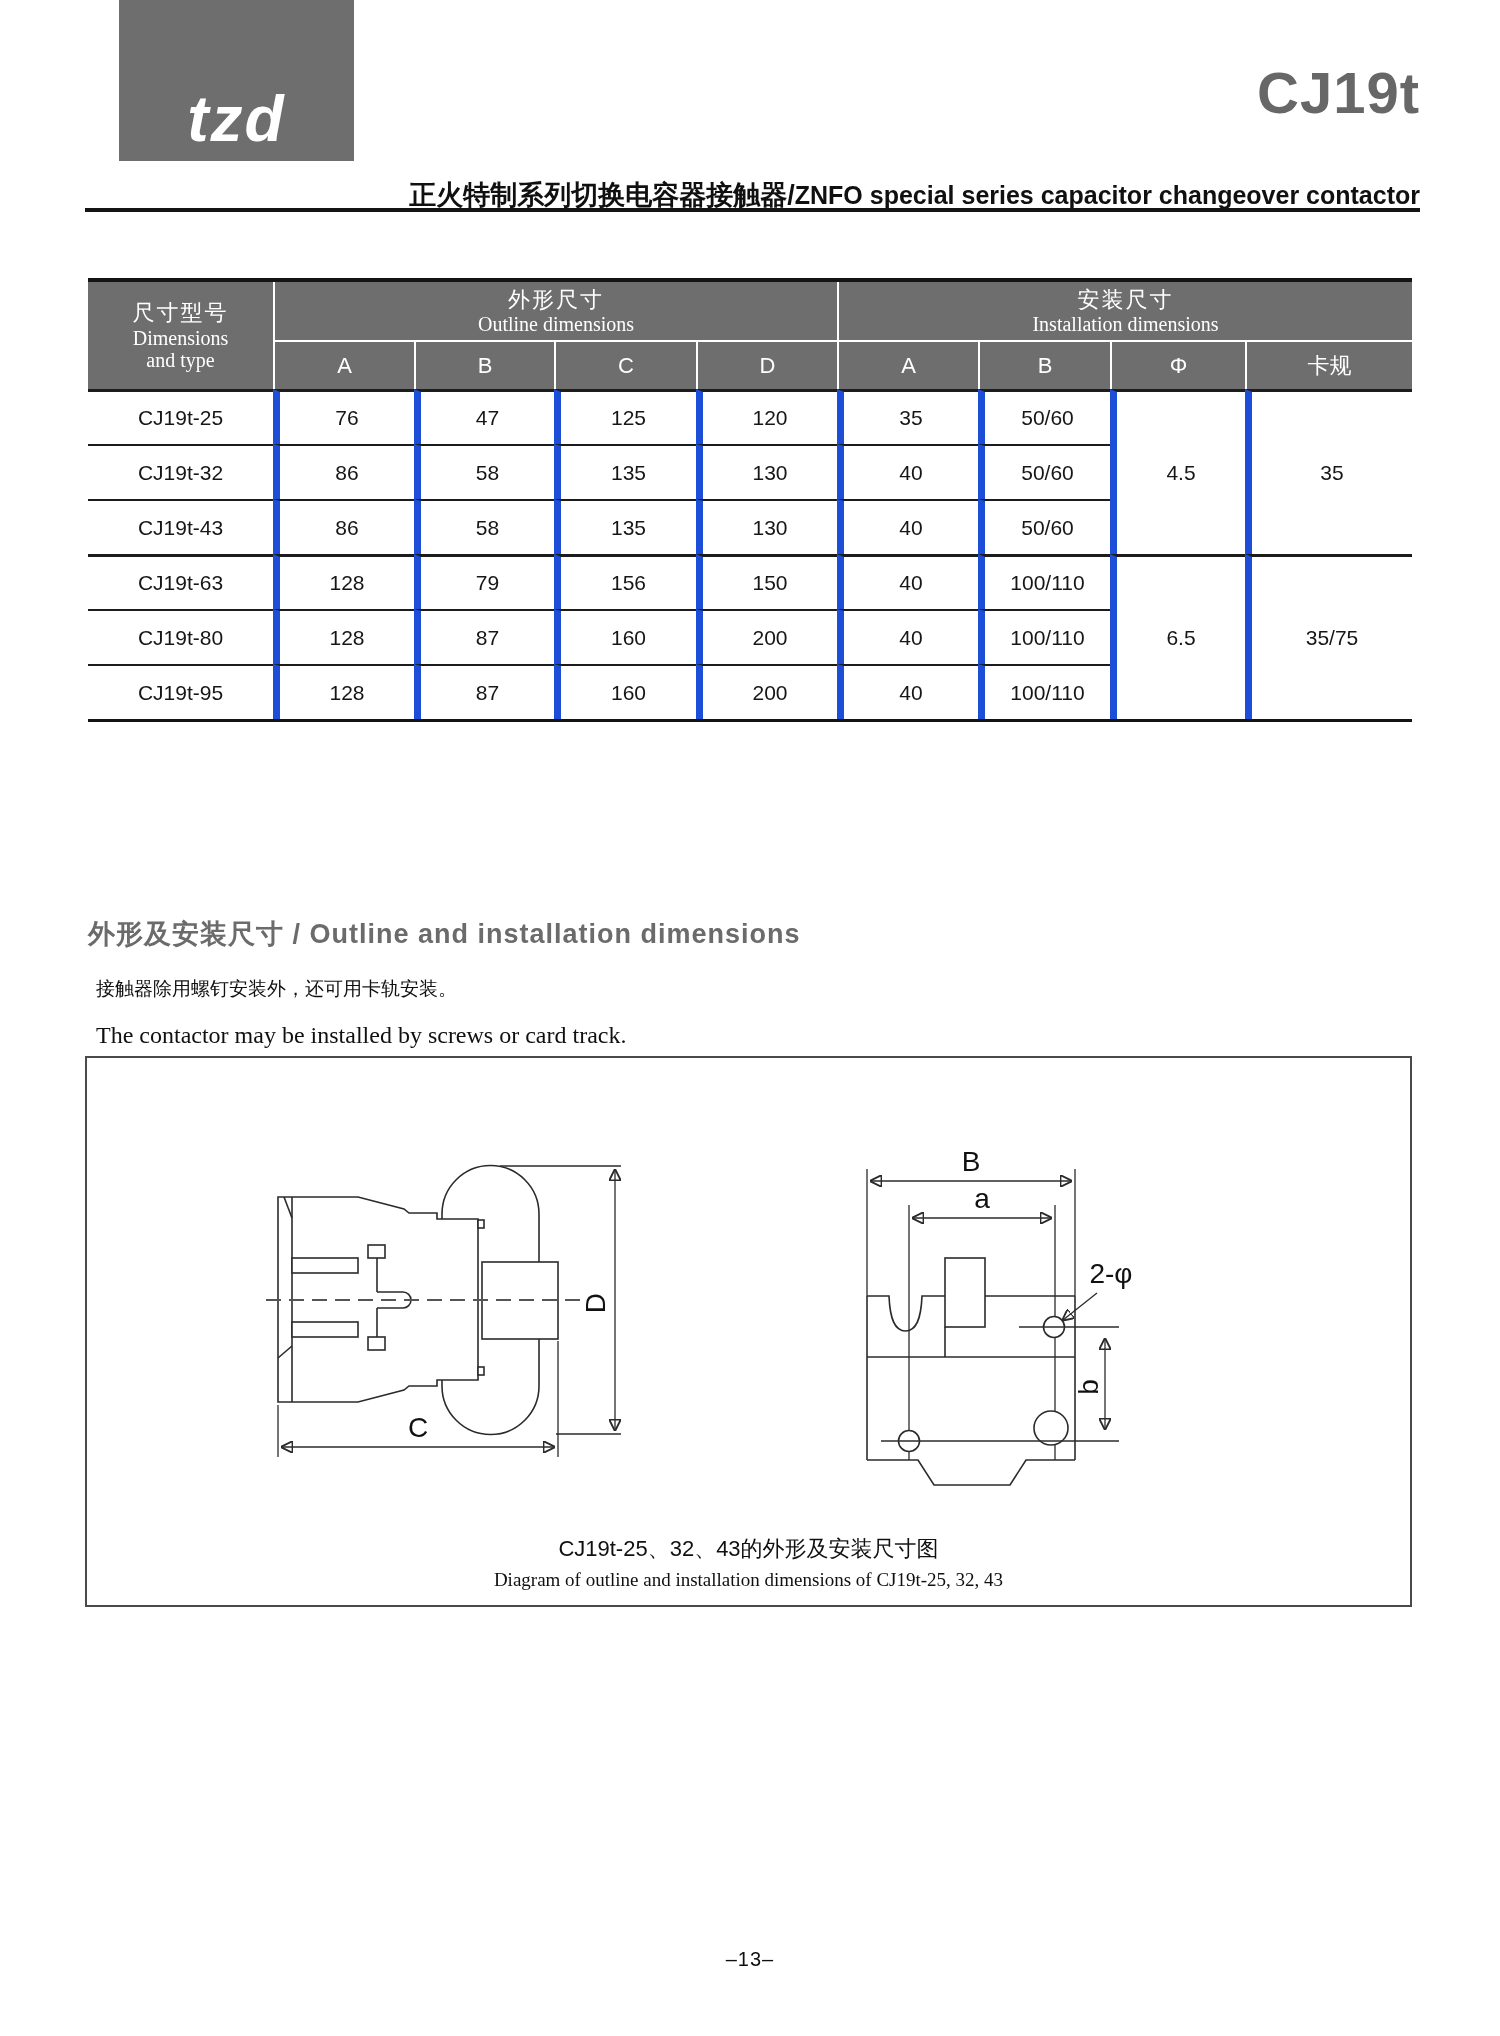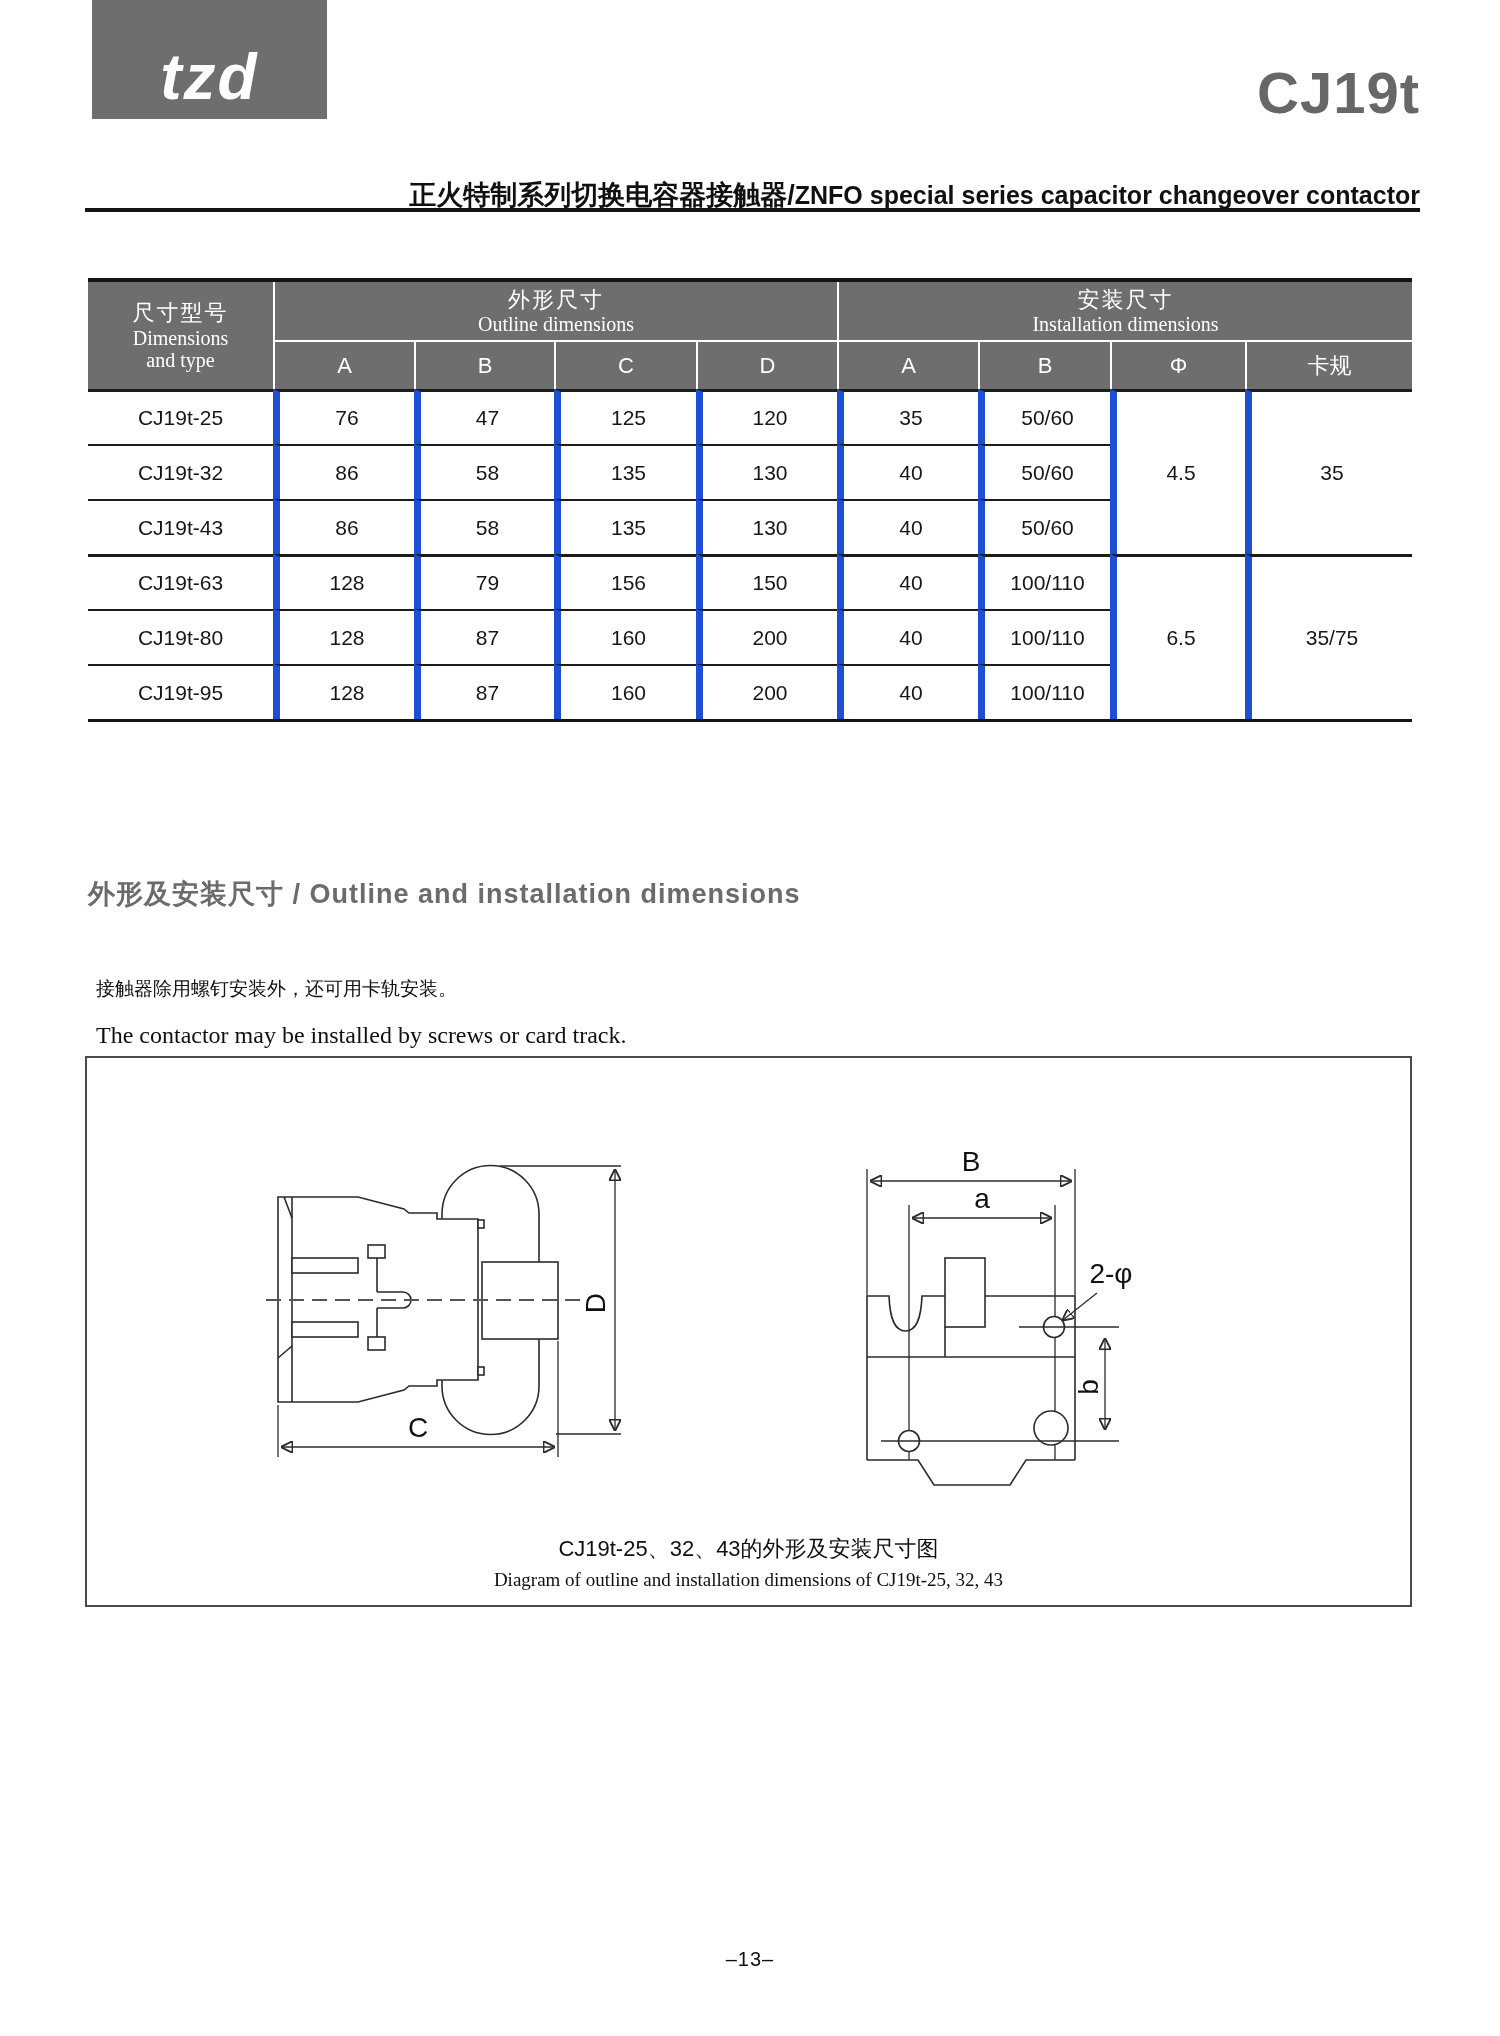--- a/index.html
+++ b/index.html
@@ -3,21 +3,21 @@
 <meta charset="utf-8">
 <style>
   html,body{margin:0;padding:0;background:#e8e8e8;}
   .page{
     position:relative;width:1500px;height:2036px;margin:0 auto;
     background:#ffffff;overflow:hidden;
     font-family:"Liberation Sans",sans-serif;color:#161616;
   }
   
   .logo-box{
-    position:absolute;left:92px;top:0;width:235px;height:119px;
+    position:absolute;left:119px;top:0;width:235px;height:161px;
     background:#6e6e6e;display:flex;align-items:flex-end;justify-content:center;
   }
   .logo-text{
     color:#ffffff;font-size:64px;font-weight:700;font-style:italic;
     line-height:1;padding-bottom:10px;letter-spacing:2px;
   }
   .page-title{
     position:absolute;right:80px;top:64px;
     font-size:58px;font-weight:700;color:#676767;letter-spacing:1px;line-height:1;
   }
@@ -50,21 +50,21 @@
   .t2{border-top:2px solid #1c1c1c;}
   .t3{border-top:3px solid #1c1c1c;}
   .r1{grid-row:1}.r2{grid-row:2}.r12{grid-row:1/3}
   .r3{grid-row:3}.r4{grid-row:4}.r5{grid-row:5}.r6{grid-row:6}.r7{grid-row:7}.r8{grid-row:8}
   .m1{grid-row:3/6}.m2{grid-row:6/9}
   .c1{grid-column:1}.c2{grid-column:2}.c3{grid-column:3}.c4{grid-column:4}.c5{grid-column:5}
   .c6{grid-column:6}.c7{grid-column:7}.c8{grid-column:8}.c9{grid-column:9}
   .g1{grid-column:2/6}.g2{grid-column:6/10}
   
   .section-heading{
-    position:absolute;left:88px;top:876px;
+    position:absolute;left:88px;top:916px;
     font-size:27px;font-weight:700;color:#6b6b6b;letter-spacing:1px;
   }
   .note-zh{position:absolute;left:96px;top:976px;font-size:19px;color:#101010;}
   .note-en{position:absolute;left:96px;top:1022px;
     font-family:"Liberation Serif",serif;font-size:24px;color:#101010;}
   
   .diagram-panel{
     position:absolute;left:85px;top:1056px;width:1327px;height:551px;
     border:2px solid #4a4a4a;background:#fff;box-sizing:border-box;
   }

